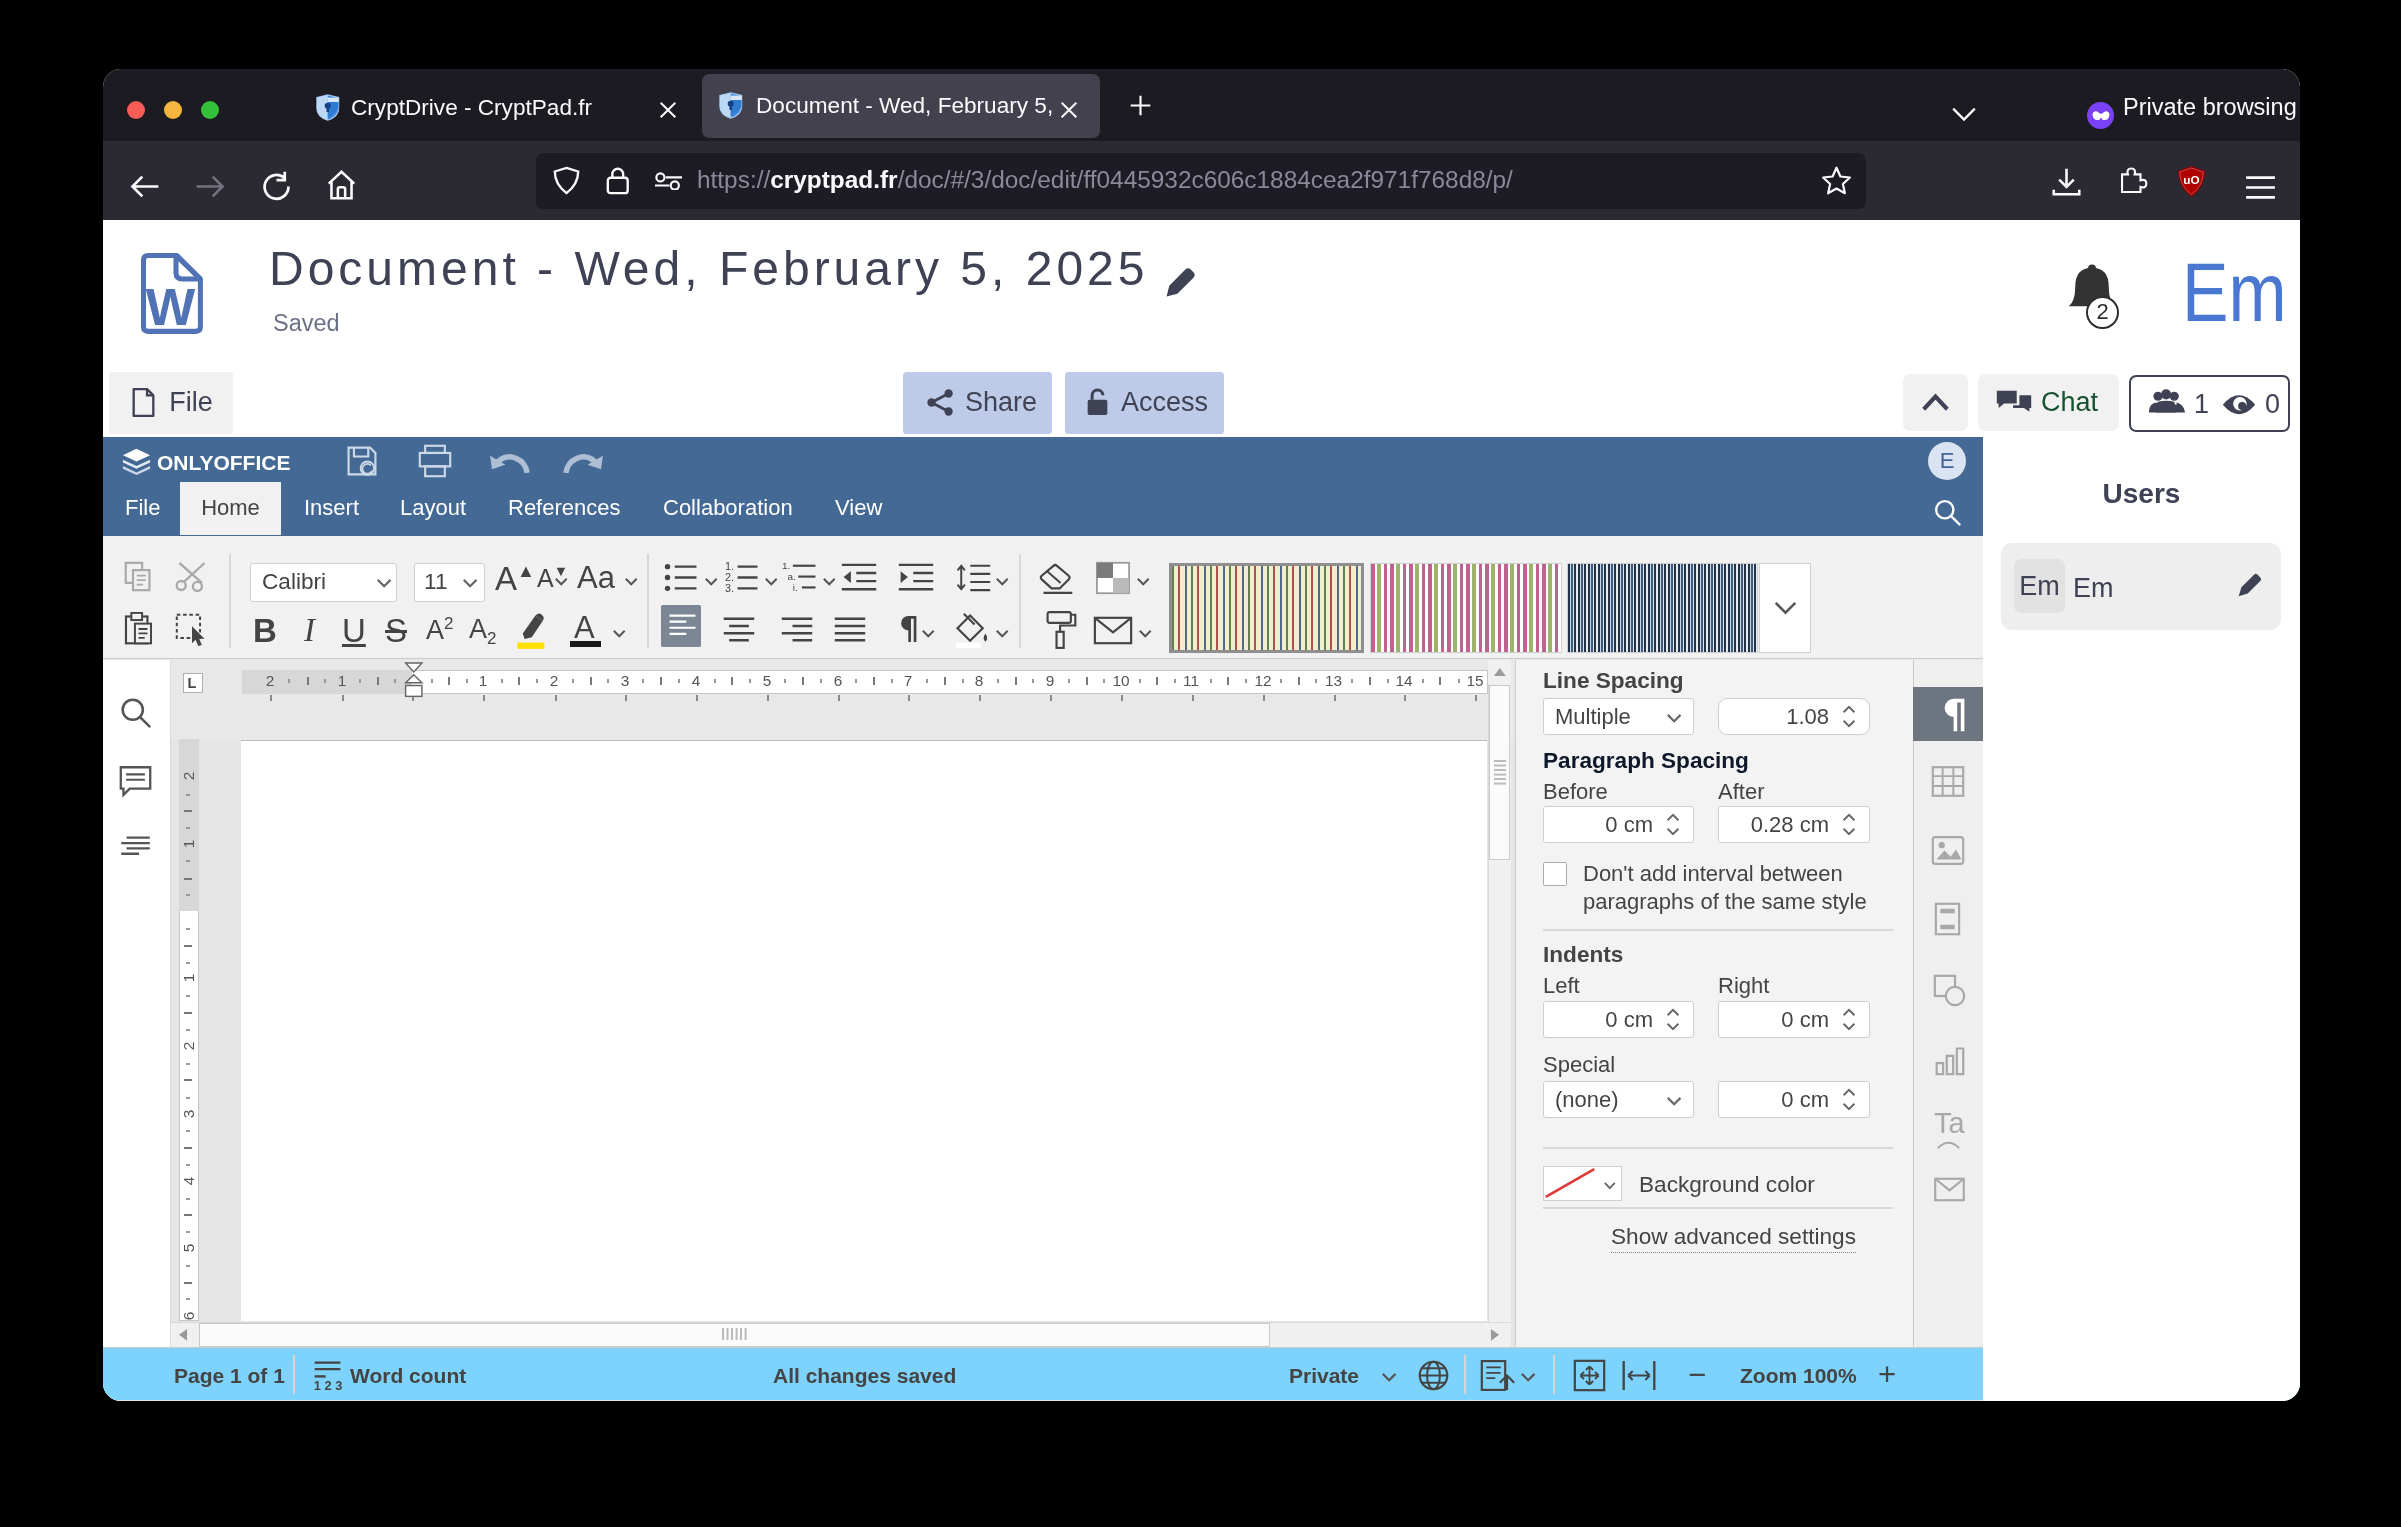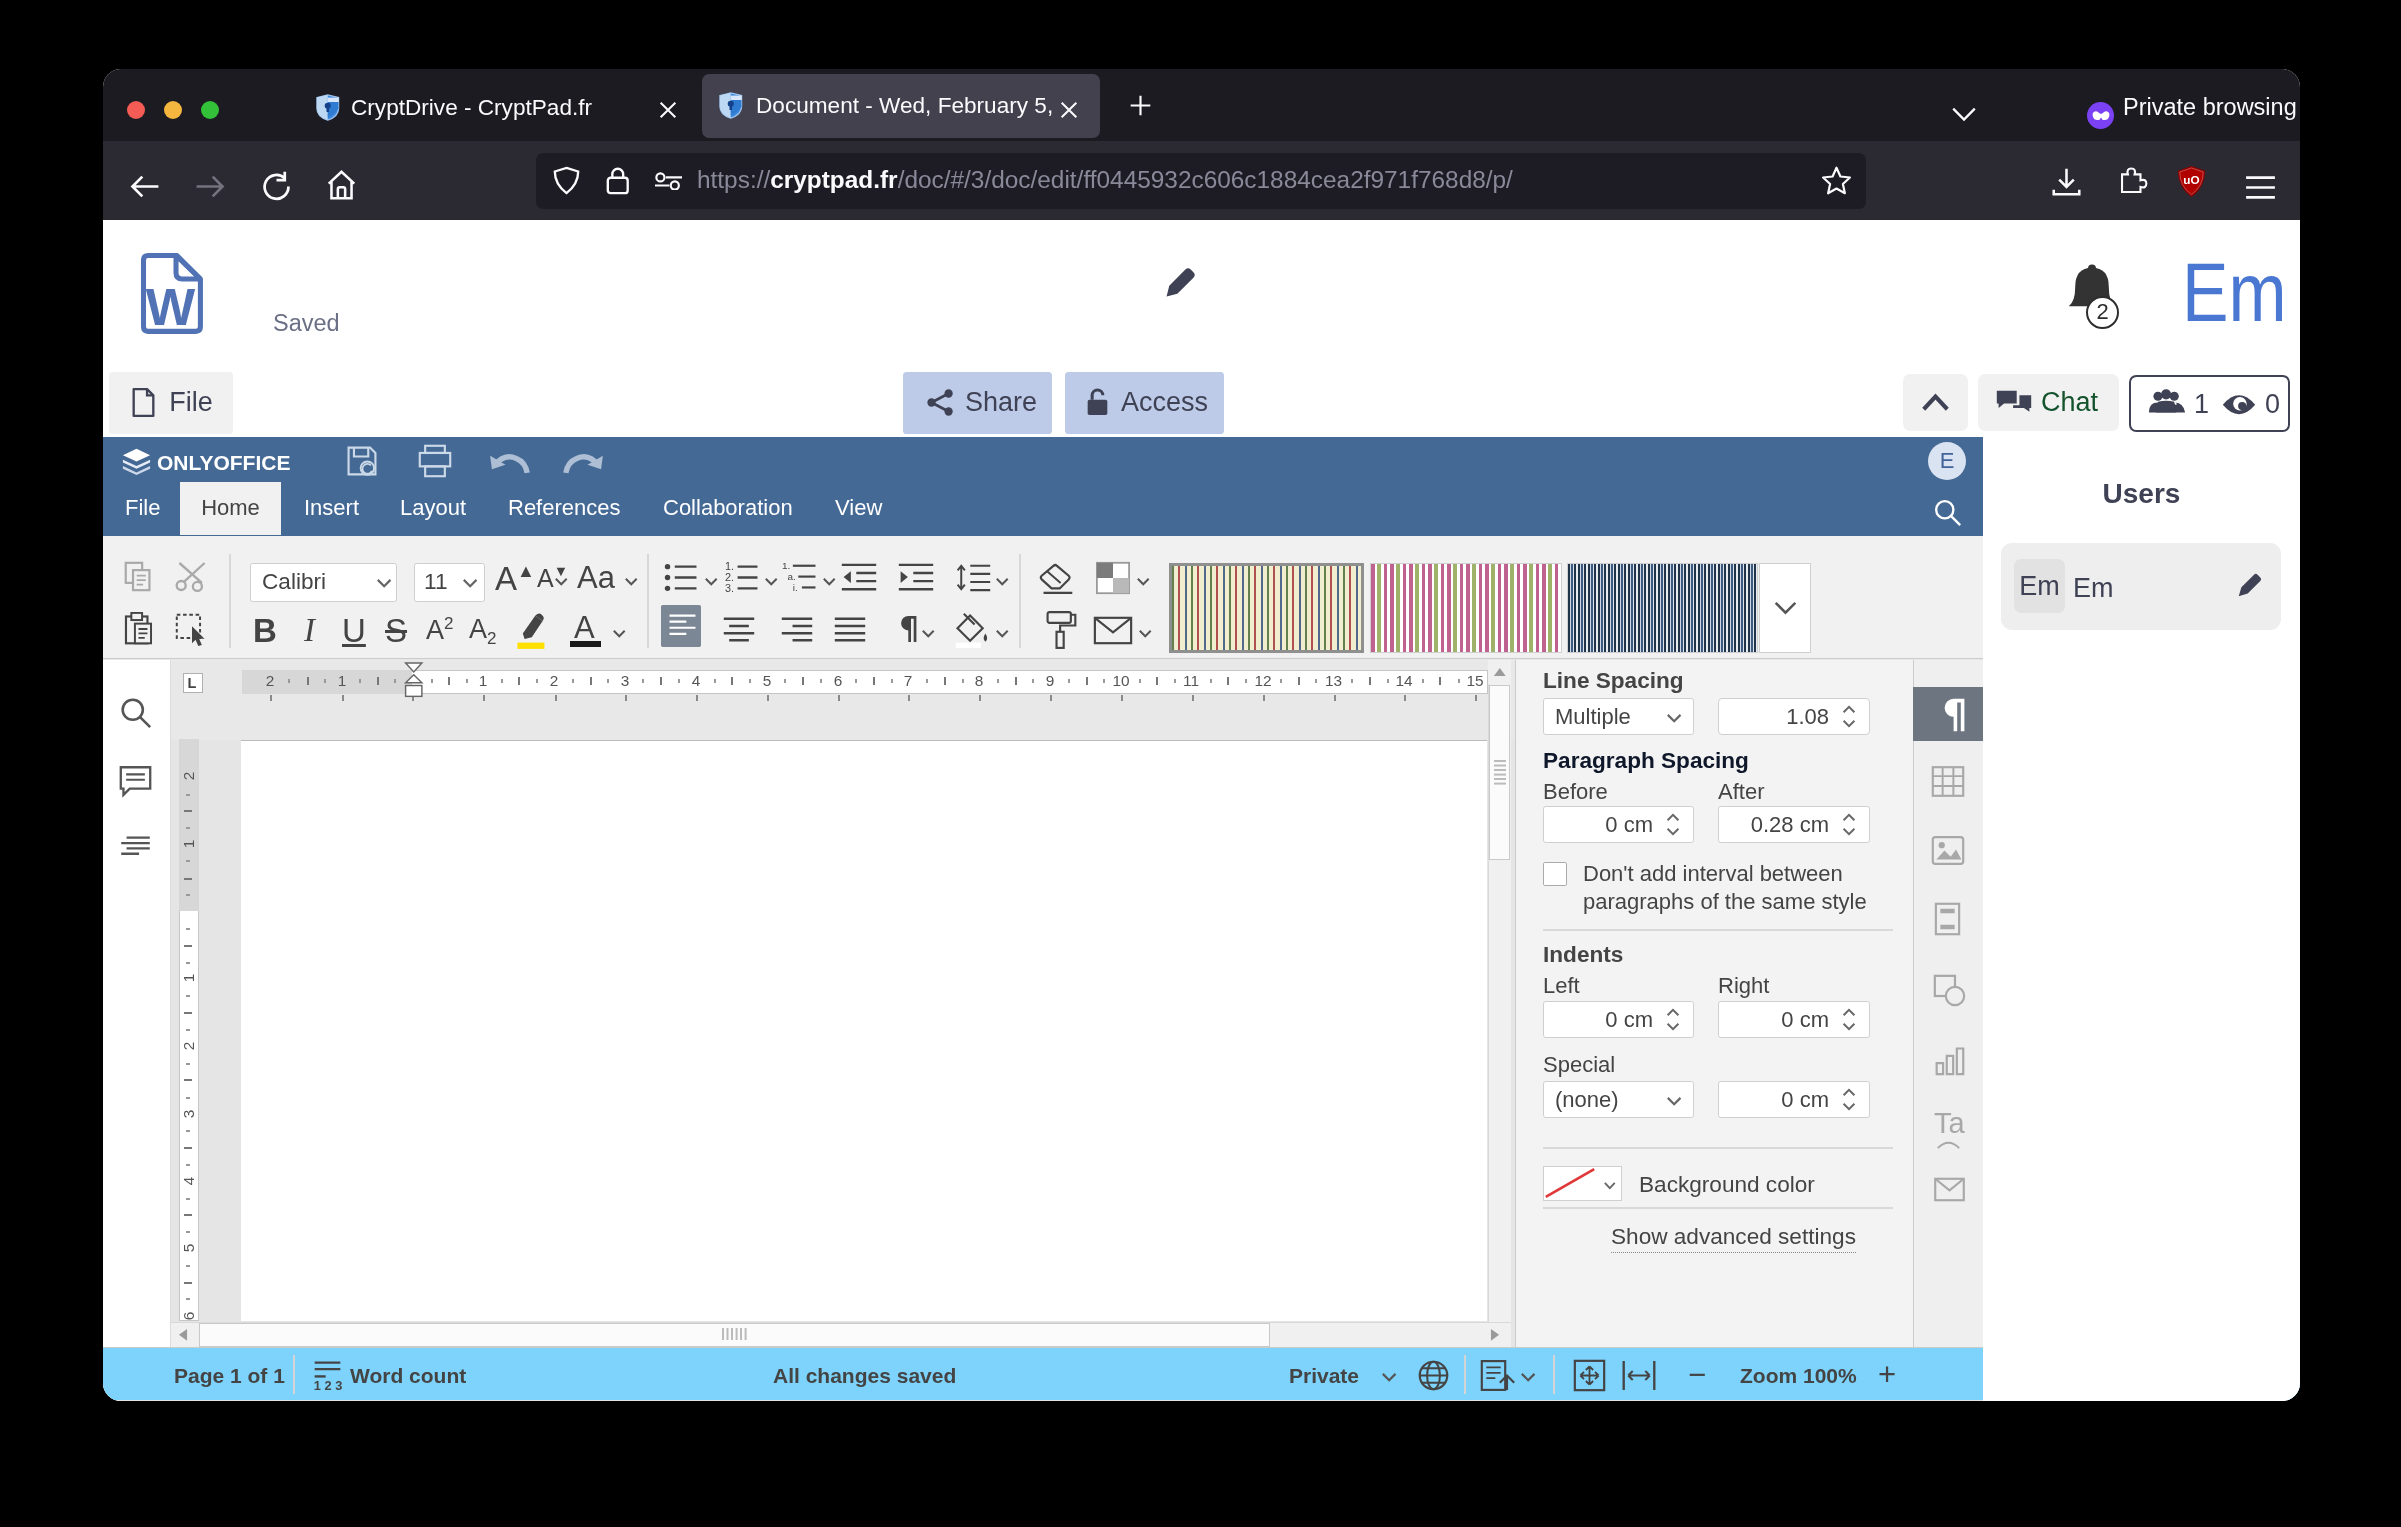--- a/index.html
+++ b/index.html
@@ -111,20 +111,21 @@
       </svg>
 </div>
 
 <div class="a" id="cphead" style="left:0;top:151px;width:2197px;height:217px;background:#fff">
 
   <svg class="a" style="left:33px;top:31px" width="71" height="84" viewBox="0 0 78 93">
     <path d="M8 10 Q8 5 13 5 H45 L71 31 V84 Q71 89 66 89 H13 Q8 89 8 84 Z" fill="#fff" stroke="#5173b5" stroke-width="5.6" stroke-linejoin="round"></path>
     <path d="M44 5 V24 Q44 31 51 31 H71 M44 5 L71 31" fill="none" stroke="#5173b5" stroke-width="5.6"></path>
     <text x="38" y="82" font-size="58" font-weight="700" fill="#5173b5" text-anchor="middle" font-family="Liberation Serif,serif">W</text>
   </svg>
+  <div class="a" style="left:166px;top:21px;font-size:48px;letter-spacing:4px;color:#3f4254">Document - Wed, February 5, 2025</div>
   <svg class="a" style="left:1060px;top:46px" width="34" height="34" viewBox="0 0 38 38">
         <path d="M4 34 L7 22 L25 4 Q28 1 31 4 L34 7 Q37 10 34 13 L16 31 Z" fill="#3f4254"></path>
       </svg>
   <div class="a" style="left:170px;top:90px;font-size:23.5px;color:#6b7086">Saved</div>
 
   <div class="a" style="left:6.3px;top:152px;width:124px;height:62px;background:#f1f1f1;border-radius:3.6px">
     <svg class="a" style="left:22px;top:15.4px" width="25" height="31" viewBox="0 0 28 34">
           <path d="M3 2 H18 L25 9 V32 H3 Z" fill="none" stroke="#3f4254" stroke-width="2.6" stroke-linejoin="round"></path>
           <path d="M18 2 V9 H25" fill="none" stroke="#3f4254" stroke-width="2.6"></path>
         </svg>
@@ -559,21 +560,21 @@
         </svg>
       </div>
 <div class="a" style="left:1412px;top:223px;width:398px;height:688px;background:#f3f3f3;border-left:1.8px solid #cbcbcb"></div>
 <div class="a" style="left:1440px;top:231px;font-size:22.6px;font-weight:700;color:#444">Line Spacing</div>
       <div class="a" style="left:1440px;top:261px;width:151px;height:37px;background:#fff;border:1.8px solid #cfcfcf;border-radius:2.7px">
         <div class="a" style="left:11px;top:5.4px;font-size:22px;color:#444">Multiple</div>
         <svg class="a" style="left:122px;top:13.6px" width="16.3" height="11" viewBox="0 0 18 12">
           <path d="M2 2 L9 9 L16 2" stroke="#666" stroke-width="2.4" fill="none"></path>
         </svg>
       </div>
-      <div class="a" style="left:1615px;top:261px;width:152px;height:37px;background:#fff;border:1.8px solid #cfcfcf;border-radius:4px">
+      <div class="a" style="left:1615px;top:261px;width:152px;height:37px;background:#fff;border:1.8px solid #cfcfcf;border-radius:9px">
         <div class="a" style="right:40px;top:5.4px;font-size:22px;color:#444">1.08</div>
         <svg class="a" style="left:121px;top:6.3px" width="18" height="9" viewBox="0 0 20 10">
           <path d="M4 8 L10 2 L16 8" stroke="#666" stroke-width="2.2" fill="none"></path>
         </svg>
         <svg class="a" style="left:121px;top:20px" width="18" height="9" viewBox="0 0 20 10">
           <path d="M4 2 L10 8 L16 2" stroke="#666" stroke-width="2.2" fill="none"></path>
         </svg>
       </div>
       <div class="a" style="left:1440px;top:311px;font-size:22.6px;font-weight:700;color:#0f172a">Paragraph Spacing</div>
       <div class="a" style="left:1440px;top:342px;font-size:22px;color:#444">Before</div>

